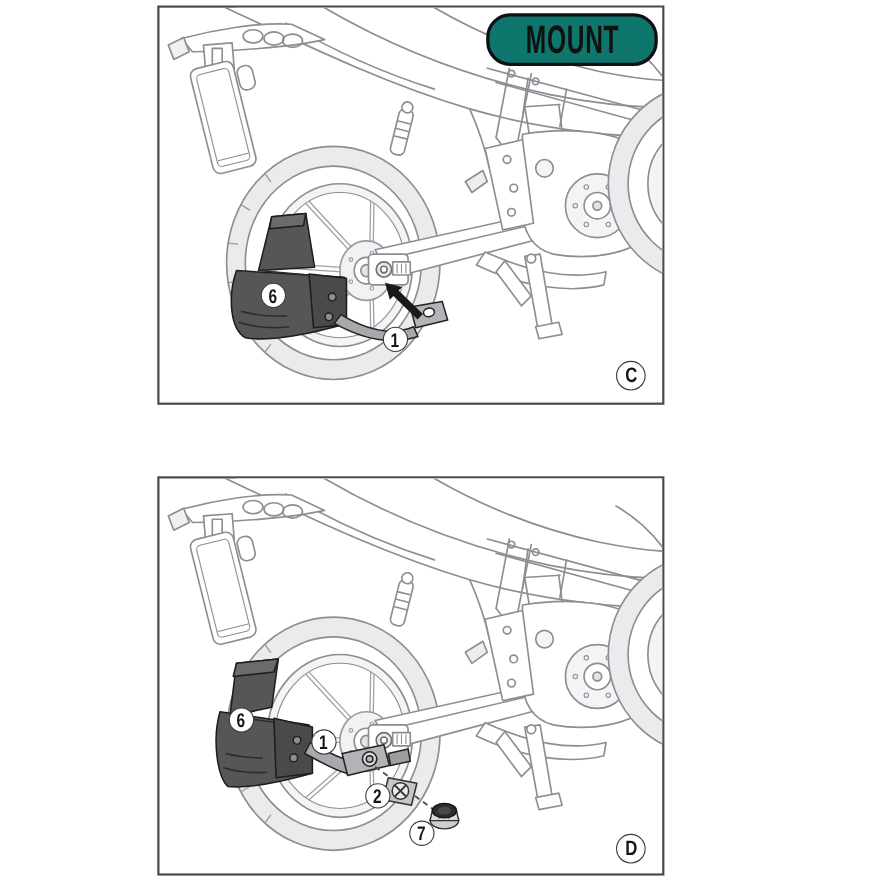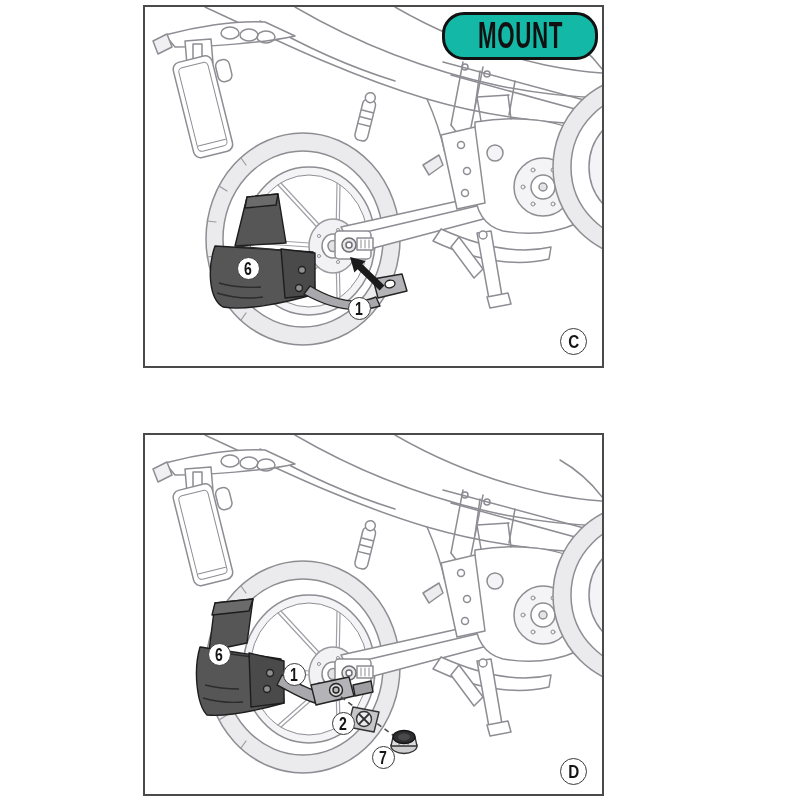--- a/index.html
+++ b/index.html
@@ -4,21 +4,21 @@
 <style>
   html,body{margin:0;padding:0;background:#ffffff;}
   .page{position:relative;width:800px;height:800px;background:#ffffff;overflow:hidden;
         font-family:"Liberation Sans", sans-serif;}
   .panel{position:absolute;left:143px;width:457px;height:359px;background:#fff;
          border:2px solid #4a4a4a;box-sizing:content-box;}
   .panel svg{position:absolute;left:0;top:0;display:block;}
   .panel-c{top:5px;}
   .panel-d{top:433px;}
   .mount-pill{position:absolute;left:442px;top:12px;width:150px;height:42px;
-        background:#14b8a6;border:3px solid #111;border-radius:22px;
+        background:#0f766e;border:3px solid #111;border-radius:22px;
         display:flex;align-items:center;justify-content:center;z-index:5;}
   .mount-pill .cond{font-size:36px;font-weight:bold;color:#111;line-height:1;
         display:inline-block;transform:scaleX(0.62);letter-spacing:1px;}
   .callout{position:absolute;width:23px;height:23px;border-radius:50%;background:#fff;
         border:1.7px solid #3b3b3b;display:flex;align-items:center;justify-content:center;
         z-index:4;box-sizing:border-box;}
   .callout span{font-size:18px;font-weight:bold;color:#151515;line-height:1;
         display:inline-block;transform:scaleX(0.78);}
   .letter-badge{position:absolute;width:27px;height:27px;border-radius:50%;background:#fff;
         border:1.7px solid #3b3b3b;display:flex;align-items:center;justify-content:center;

